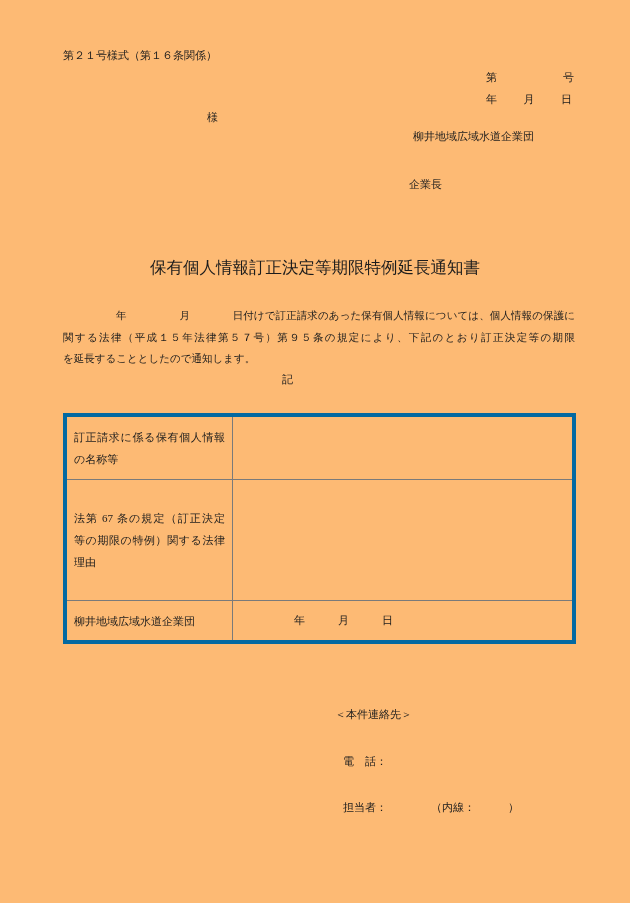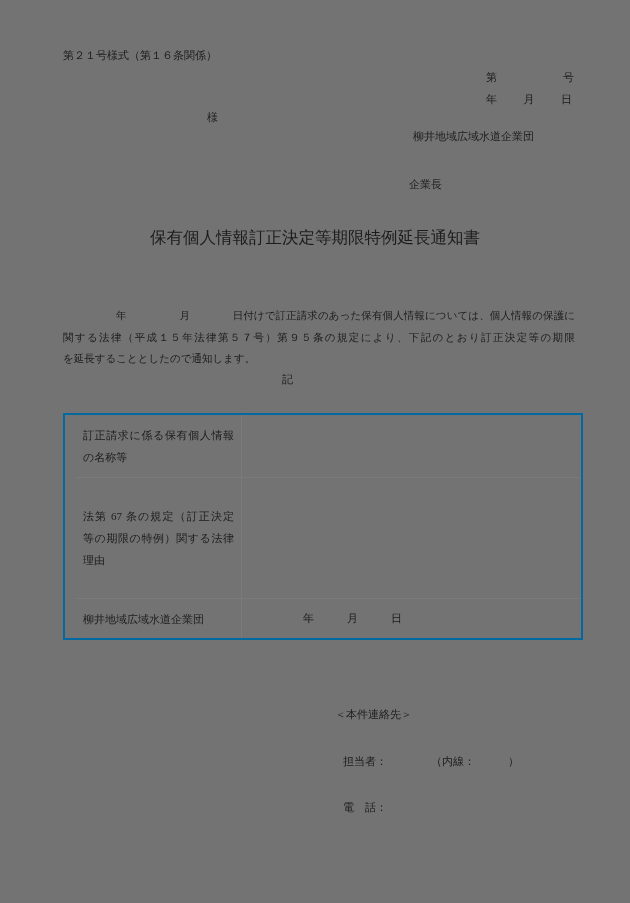--- a/index.html
+++ b/index.html
@@ -3,55 +3,54 @@
 <meta charset="utf-8">
 <style>
   html,body{margin:0;padding:0;}
   body{
     background:#e8e8e8;
     font-family:"Liberation Serif","DejaVu Serif",serif;
   }
   .page{
     position:relative;
     width:630px;height:903px;
-    background:#737373;
+    background:#fdba74;
     color:#1c1c1c;
     overflow:hidden;
     font-size:11px;
   }
   .abs{position:absolute;white-space:pre;}
 
   .form-number{left:63px;top:48px;}
   .doc-number{left:486px;top:70px;text-align:center;}
   .date-line{left:486px;top:92px;letter-spacing:1.5px;}
   .addressee{left:207px;top:110px;}
   .issuer-org{left:413px;top:129px;}
   .issuer-title{left:409px;top:177px;}
 
   .doc-title{
-    left:0;top:227px;width:630px;
+    left:0;top:257px;width:630px;
     text-align:center;font-size:16.5px;white-space:pre;
   }
 
   .body-par{
     left:63px;top:305px;width:512px;
     line-height:21.5px;font-size:10.5px;white-space:normal;
   }
   .jline{text-align:justify;text-align-last:justify;}
 
   .record-mark{left:282px;top:372px;}
 
   .form-table{
     position:absolute;left:63px;top:413px;width:505px;
     display:grid;
     grid-template-columns:166px 1fr;
     grid-template-rows:63px 121px 39px;
-    border:2px solid #0369a1;
+    border:4px solid #0369a1;
     box-sizing:content-box;
-    padding-left:11px;
   }
   .cell{box-sizing:border-box;}
   .label-cell{
     border-right:1px solid #7a7a7a;
     display:flex;flex-direction:column;justify-content:center;
     padding:0 7px;line-height:22px;font-size:11px;
   }
   .row-divide{border-bottom:1px solid #7a7a7a;}
   .value-cell{
     display:flex;align-items:center;
@@ -108,17 +107,17 @@
 
     <div class="cell label-cell">
       <div>柳井地域広域水道企業団</div>
     </div>
     <div class="cell value-cell deadline">年　　　月　　　日</div>
 
   </div>
 
   <div class="abs contact">
     <div>＜本件連絡先＞</div>
+    <div class="indent">電　話：</div>
     <div class="indent">担当者：　　　　（内線：　　　）</div>
-    <div class="indent">電　話：</div>
   </div>
 
 </div>
 
 </body></html>

